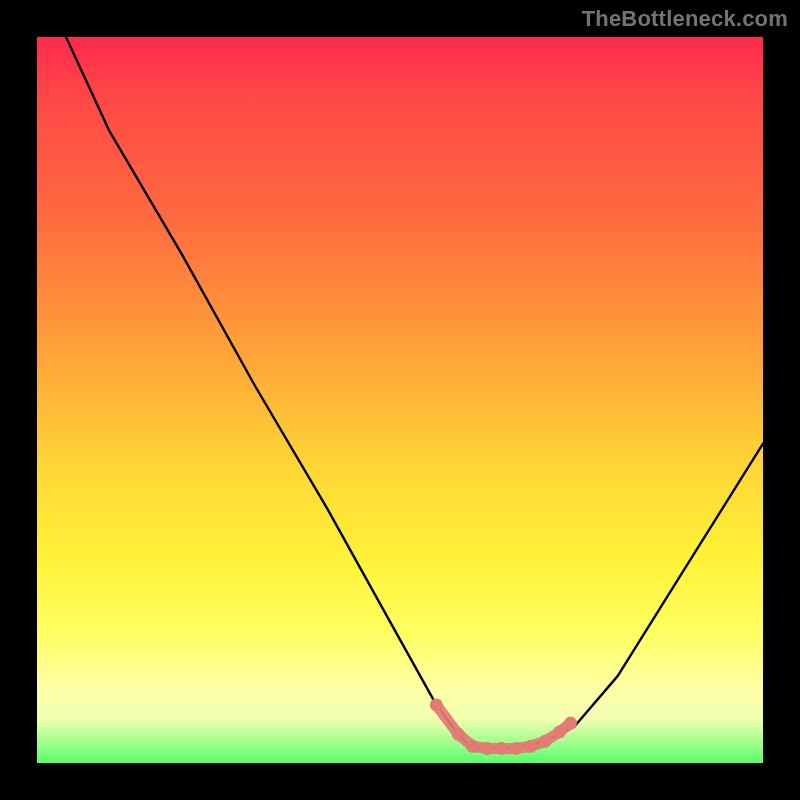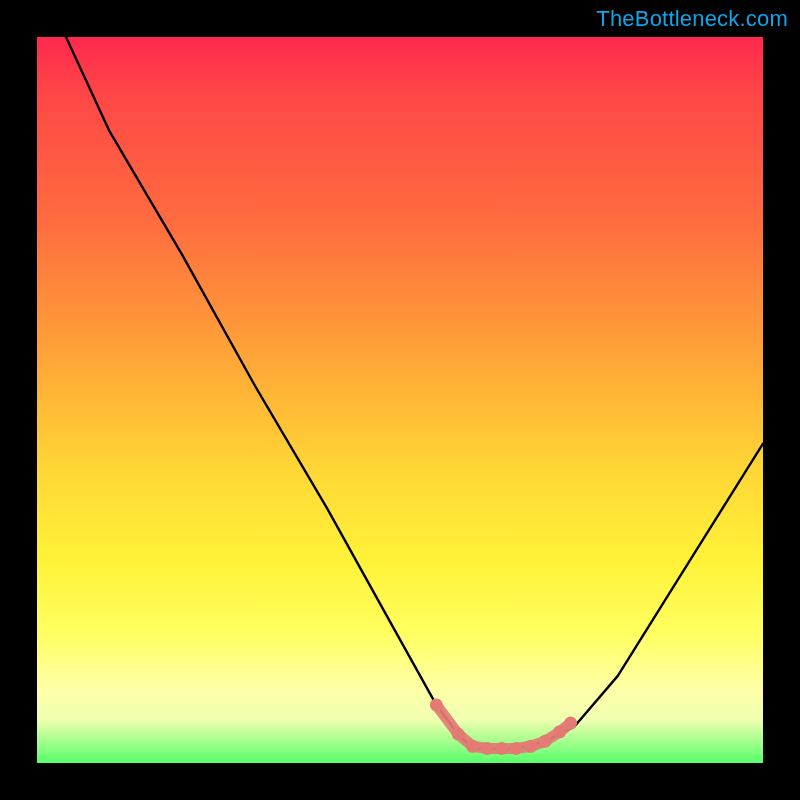--- a/index.html
+++ b/index.html
@@ -36,23 +36,23 @@
       #fff238 72%,
       #ffff60 82%,
       #ffffa8 90%,
       #f0ffb0 94%,
       #58ff6a 100%);
   }
   .watermark {
     position: absolute;
     top: 6px;
     right: 12px;
-    color: #0ea5e9;
+    color: #737373;
     font-size: 22px;
-    font-weight: 400;
+    font-weight: 700;
     letter-spacing: 0.2px;
   }
   svg.curve {
     position: absolute;
     left: 0;
     top: 0;
     width: 726px;
     height: 726px;
     overflow: visible;
   }

